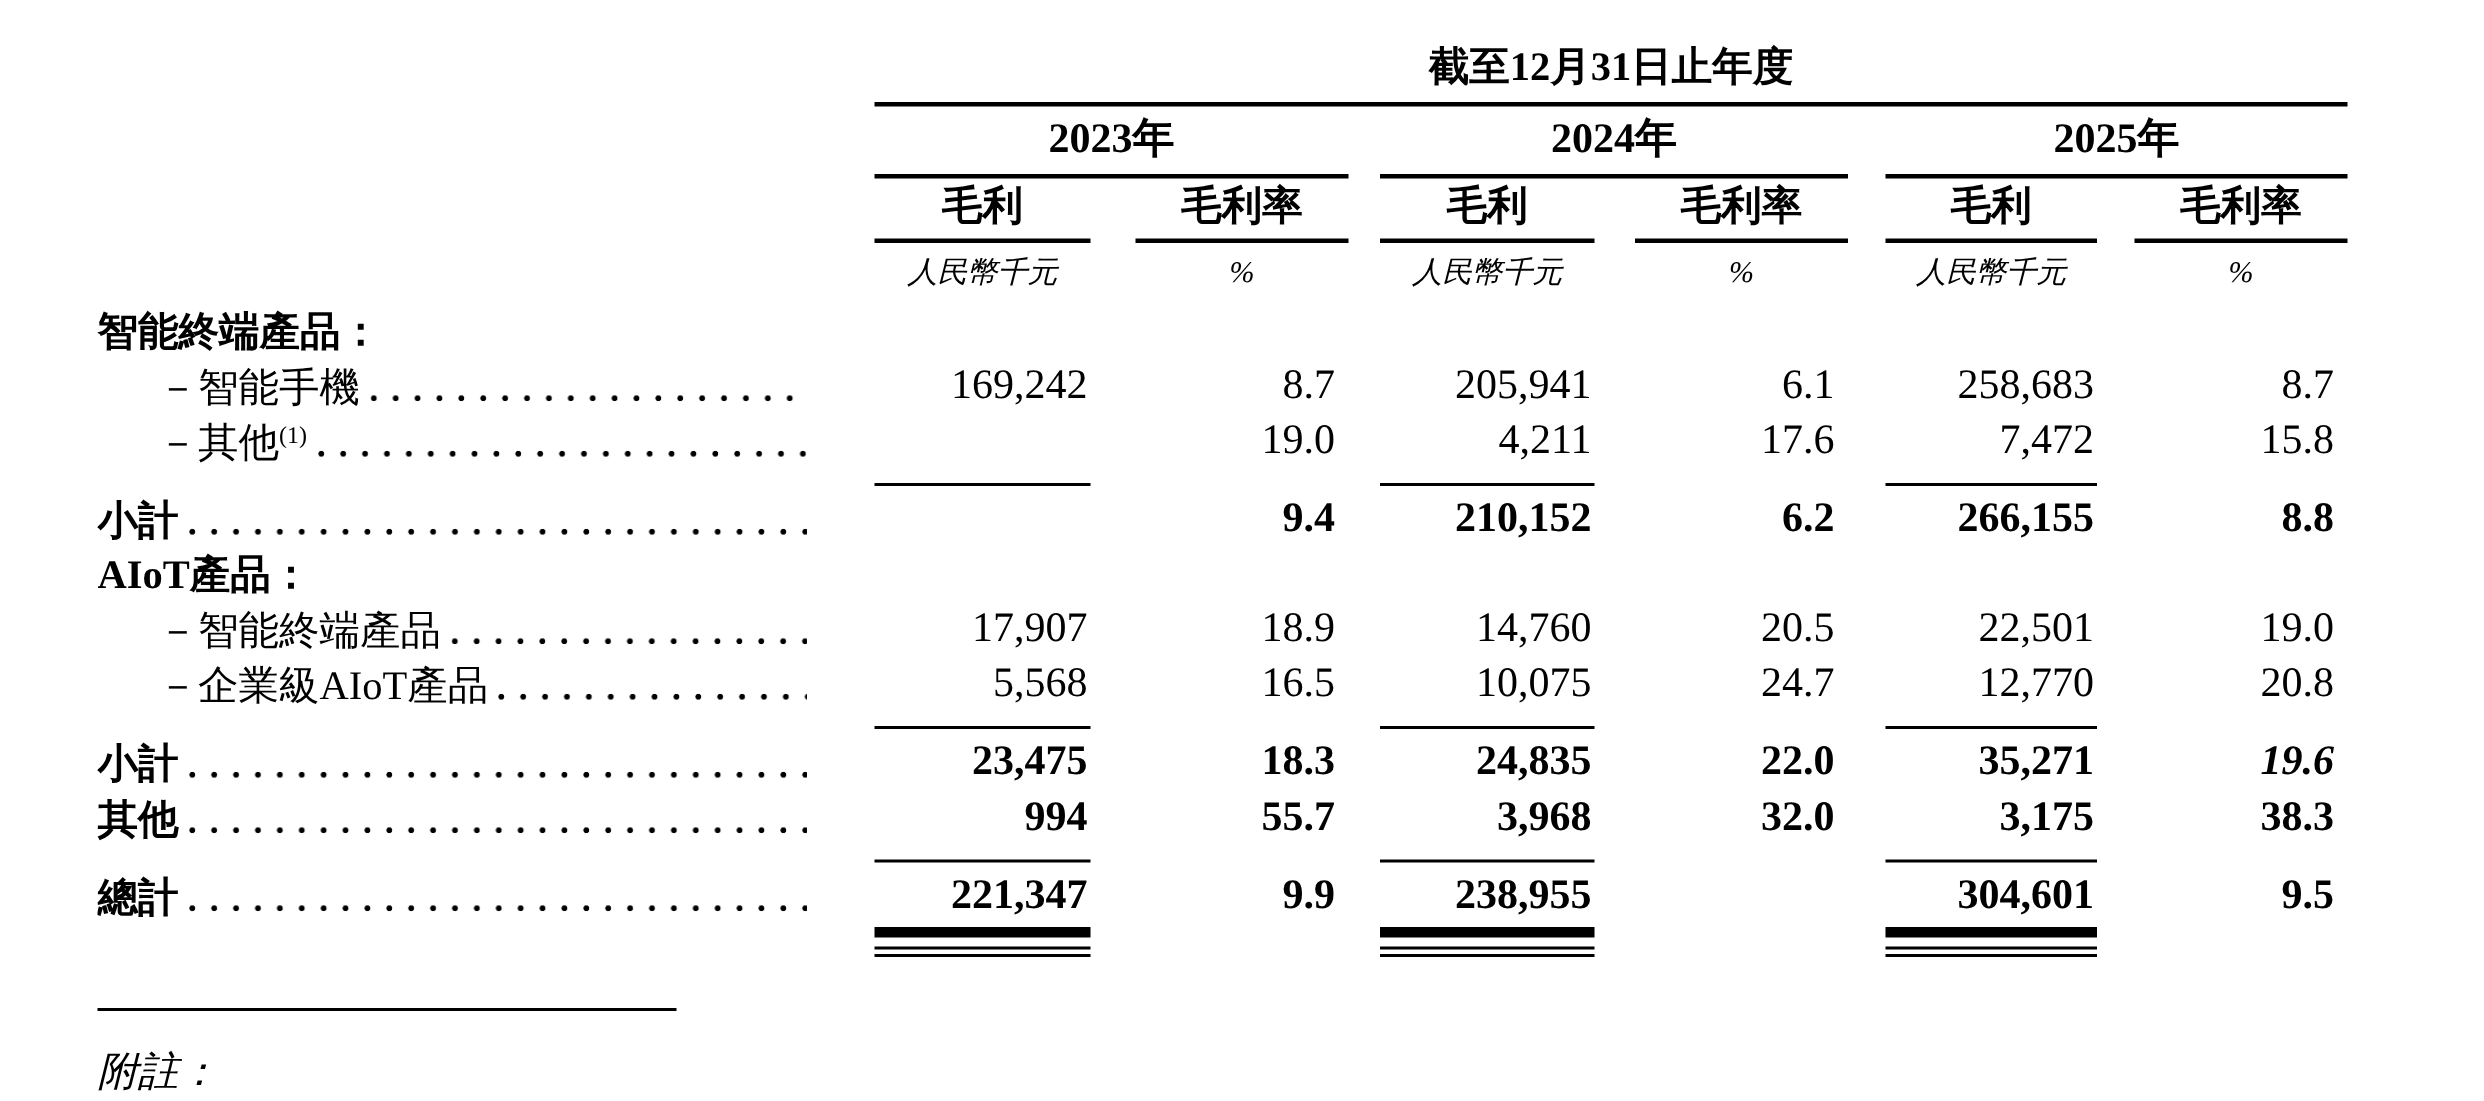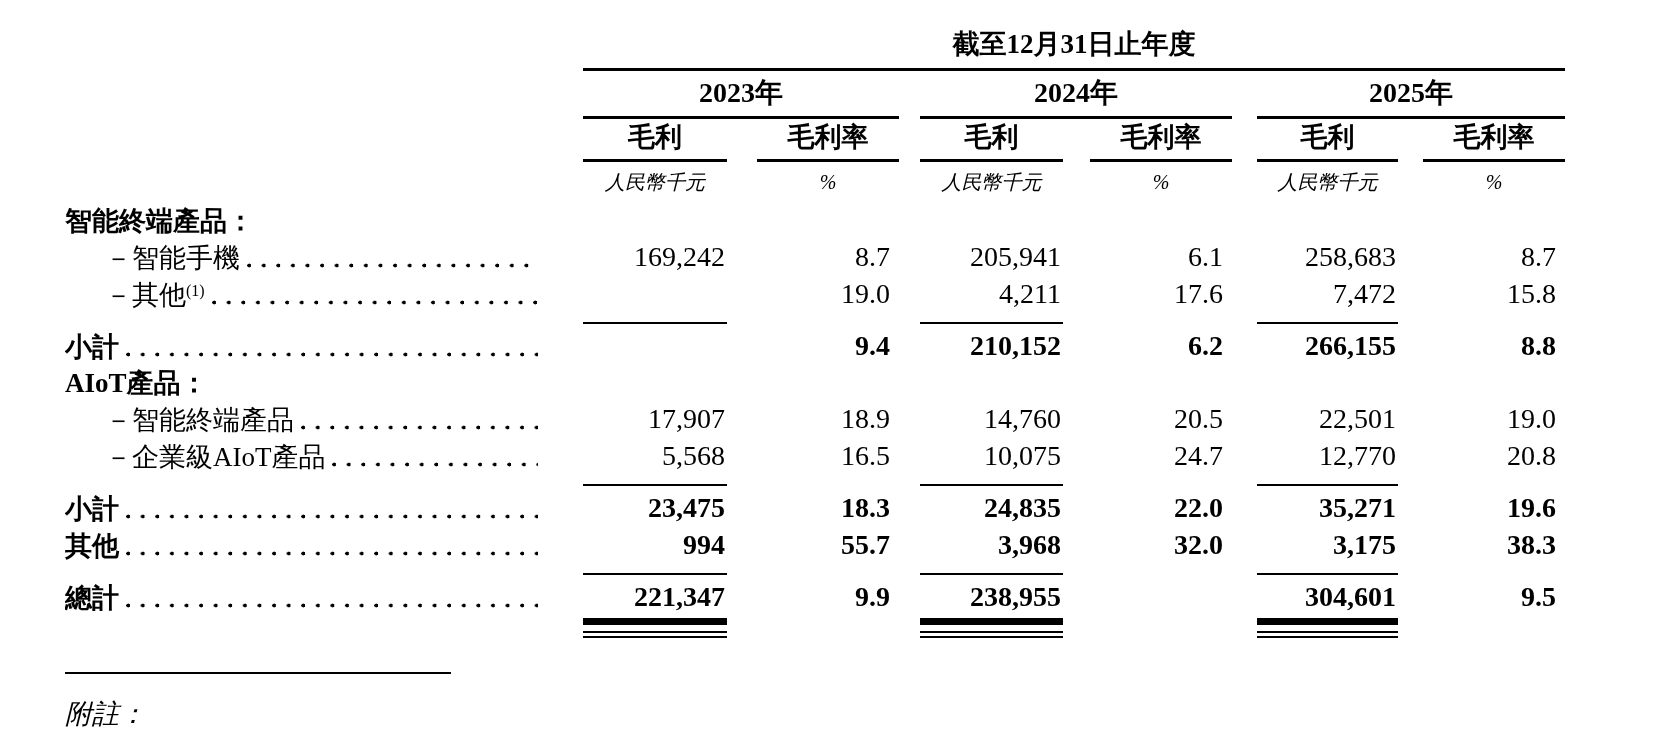--- a/index.html
+++ b/index.html
@@ -217,21 +217,21 @@
     <div class="lblcell">
       <span class="lab">小計</span>
 
       <span class="leader"></span>
     </div>
   <div class="v num" style="grid-column: 3;">23,475</div>
         <div class="v pct" style="grid-column: 5;">18.3</div>
         <div class="v num" style="grid-column: 7;">24,835</div>
         <div class="v pct" style="grid-column: 9;">22.0</div>
         <div class="v num" style="grid-column: 11;">35,271</div>
-        <div class="v pct" style="grid-column: 13;">19.6</div>
+        <div class="v pct" style="grid-column: 13; font-style: italic;">19.6</div>
       </div>
       <div class="grid row subtotal">
     <div class="lblcell">
       <span class="lab">其他</span>
 
       <span class="leader"></span>
     </div>
   <div class="v num" style="grid-column: 3;">994</div>
         <div class="v pct" style="grid-column: 5;">55.7</div>
         <div class="v num" style="grid-column: 7;">3,968</div>

